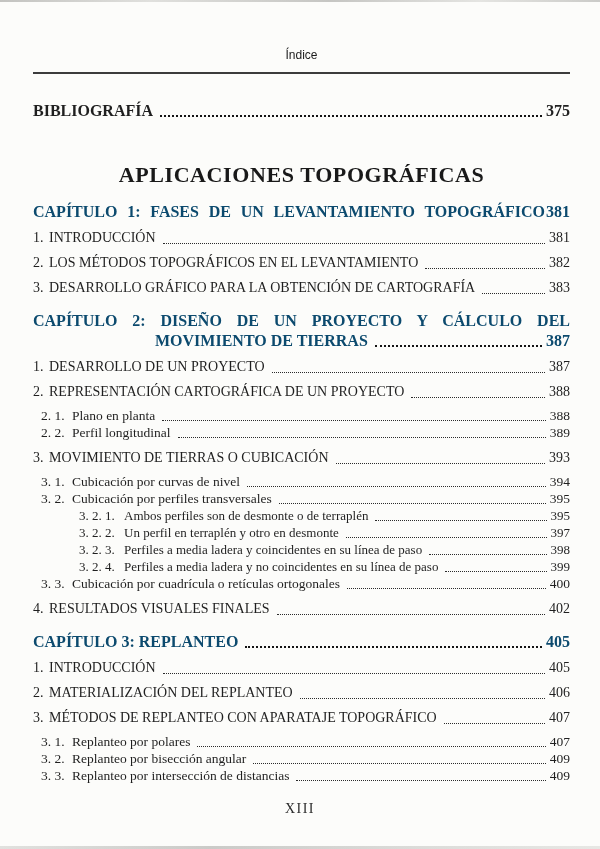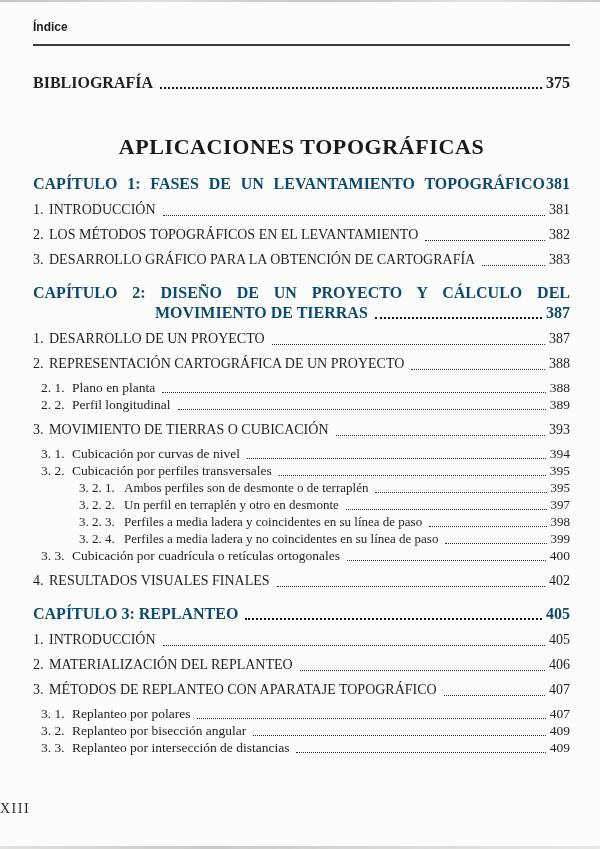--- a/index.html
+++ b/index.html
@@ -8,23 +8,23 @@
     background:#fcfcfa;color:#1f1f1f;
     font-family:"Liberation Serif","DejaVu Serif",serif;
   }
   .page{position:absolute;inset:0;padding:0 30px 0 33px;box-sizing:border-box;}
   .scan-edge{position:absolute;left:0;right:0;pointer-events:none;}
   .scan-edge.top{top:0;height:2px;opacity:.5;
     background:linear-gradient(90deg,#8a8a86,#c4c4c0 25%,#8f8f8b 55%,#cdcdc9 80%,#9a9a96);}
   .scan-edge.bottom{bottom:0;height:3px;opacity:.45;
     background:linear-gradient(90deg,#c0c0bc,#8e8e8a 35%,#b4b4b0 70%,#cecec9);}
 
-  .header{margin:0;padding-top:20px;text-align:left;
+  .header{margin:0;padding-top:48px;text-align:center;
     font-family:"Liberation Sans","DejaVu Sans",sans-serif;
-    font-weight:bold;font-size:12px;line-height:14px;color:#1c1c1c;}
+    font-weight:normal;font-size:12px;line-height:14px;color:#1c1c1c;}
   .hr{margin-top:10px;border-top:2px solid #3c3c3c;height:0;}
 
   
   .row{display:flex;align-items:flex-end;}
   .lbl{white-space:nowrap;}
   .grow{flex:1 1 auto;}
   .just{text-align:justify;text-align-last:justify;}
   .num{flex:0 0 auto;}
   .pnum{flex:0 0 auto;white-space:nowrap;margin-left:1px;}
   .leader{flex:1 1 auto;min-width:6px;margin:0 3px 3px 7px;
@@ -45,21 +45,21 @@
   .r-item{margin-top:7px;font-size:14px;line-height:18px;}
   .r-item>.num{width:16px;}
 
   .r-sub{font-size:13.5px;line-height:17px;margin-left:8px;}
   .r-sub>.num{width:31px;}
   .r-subsub{font-size:13px;line-height:17px;margin-left:46px;}
   .r-subsub>.num{width:45px;}
   .r-item + .r-sub{margin-top:6px;}
   .r-sub + .r-item,.r-subsub + .r-item{margin-top:8px;}
 
-  .footer{position:absolute;left:0;right:0;bottom:32px;text-align:left;
+  .footer{position:absolute;left:0;right:0;bottom:32px;text-align:center;
     font-size:14px;line-height:17px;letter-spacing:1.5px;color:#2a2a2a;}
 </style>
 </head>
 <body>
 
 <div class="page">
   <div class="scan-edge top"></div>
 
   <div class="header">
     <span>Índice</span>

